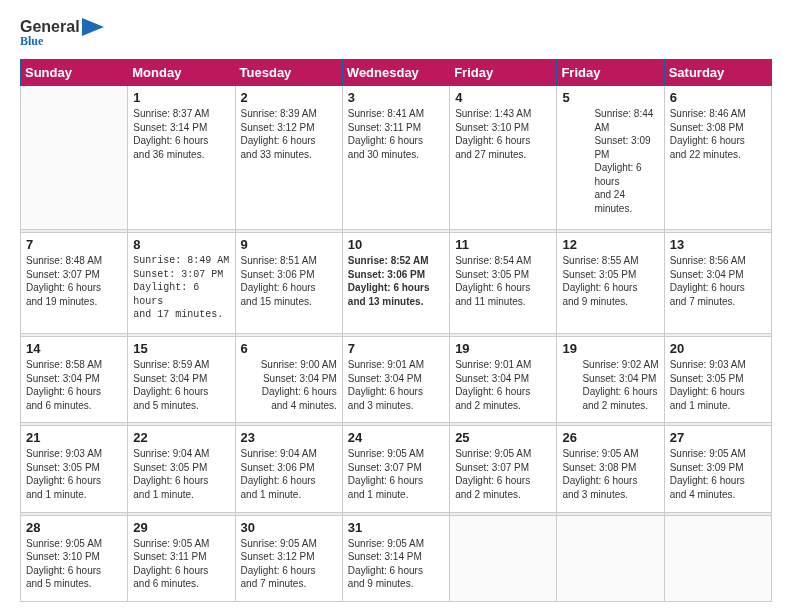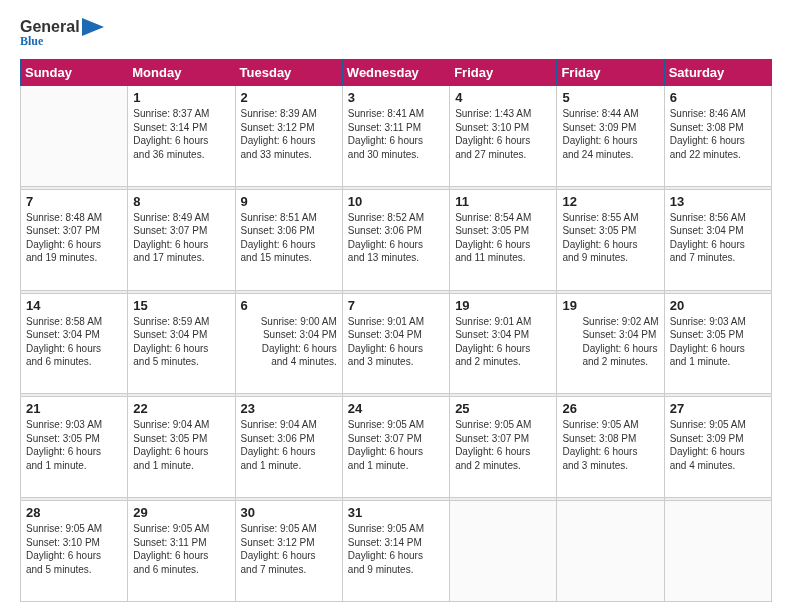--- a/index.html
+++ b/index.html
@@ -145,21 +145,21 @@
           </td>
           <td>
             <span class="day-num">4</span>
             <div class="day-info" style="white-space: pre-line;">Sunrise: 1:43 AM
 Sunset: 3:10 PM
 Daylight: 6 hours
 and 27 minutes.</div>
           </td>
           <td>
             <span class="day-num">5</span>
-            <div class="day-info" style="white-space: pre-line;">Sunrise: 8:44 AM
+            <div class="day-info" style="white-space: pre-line; margin-left: 32px;">Sunrise: 8:44 AM
 Sunset: 3:09 PM
 Daylight: 6 hours
 and 24 minutes.</div>
           </td>
           <td>
             <span class="day-num">6</span>
             <div class="day-info" style="white-space: pre-line;">Sunrise: 8:46 AM
 Sunset: 3:08 PM
 Daylight: 6 hours
 and 22 minutes.</div>
@@ -177,35 +177,35 @@
         <tr>
           <td>
             <span class="day-num">7</span>
             <div class="day-info" style="white-space: pre-line;">Sunrise: 8:48 AM
 Sunset: 3:07 PM
 Daylight: 6 hours
 and 19 minutes.</div>
           </td>
           <td>
             <span class="day-num">8</span>
-            <div class="day-info" style="white-space: pre-line;">Sunrise: 8:49 AM
+            <div class="day-info" style="white-space: pre-line; font-family: Liberation Mono, monospace;">Sunrise: 8:49 AM
 Sunset: 3:07 PM
 Daylight: 6 hours
 and 17 minutes.</div>
           </td>
           <td>
             <span class="day-num">9</span>
             <div class="day-info" style="white-space: pre-line;">Sunrise: 8:51 AM
 Sunset: 3:06 PM
 Daylight: 6 hours
 and 15 minutes.</div>
           </td>
           <td>
             <span class="day-num">10</span>
-            <div class="day-info" style="white-space: pre-line;">Sunrise: 8:52 AM
+            <div class="day-info" style="white-space: pre-line; font-weight: bold;">Sunrise: 8:52 AM
 Sunset: 3:06 PM
 Daylight: 6 hours
 and 13 minutes.</div>
           </td>
           <td>
             <span class="day-num">11</span>
             <div class="day-info" style="white-space: pre-line;">Sunrise: 8:54 AM
 Sunset: 3:05 PM
 Daylight: 6 hours
 and 11 minutes.</div>

